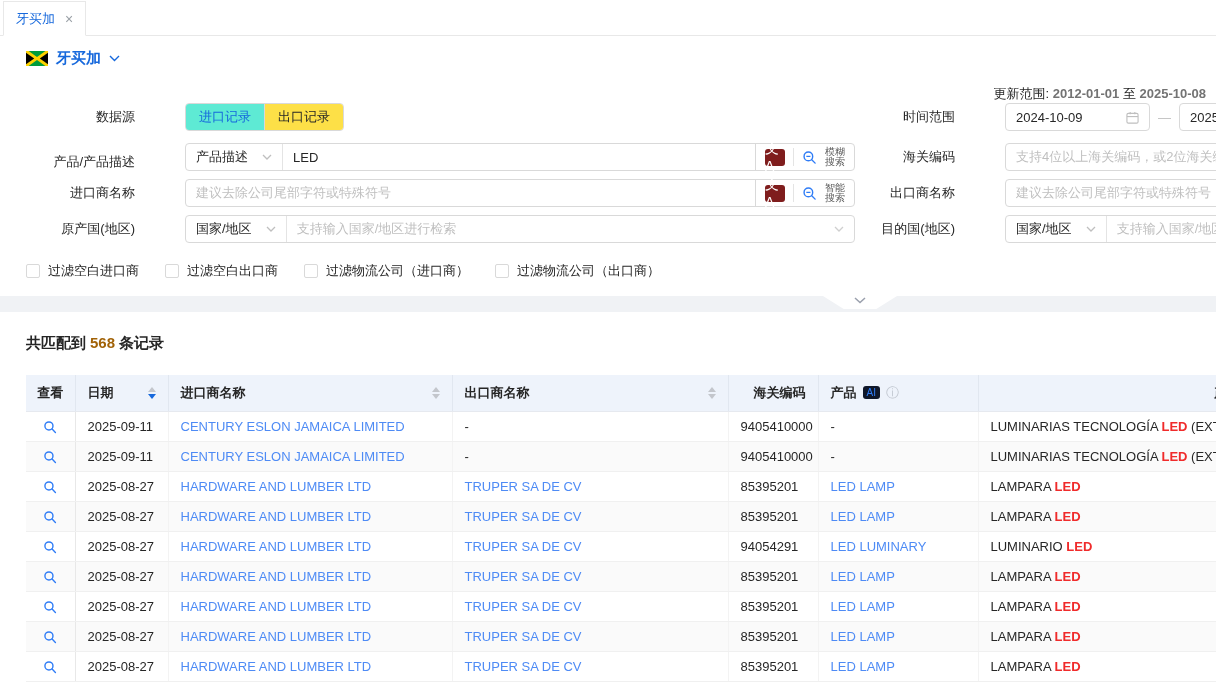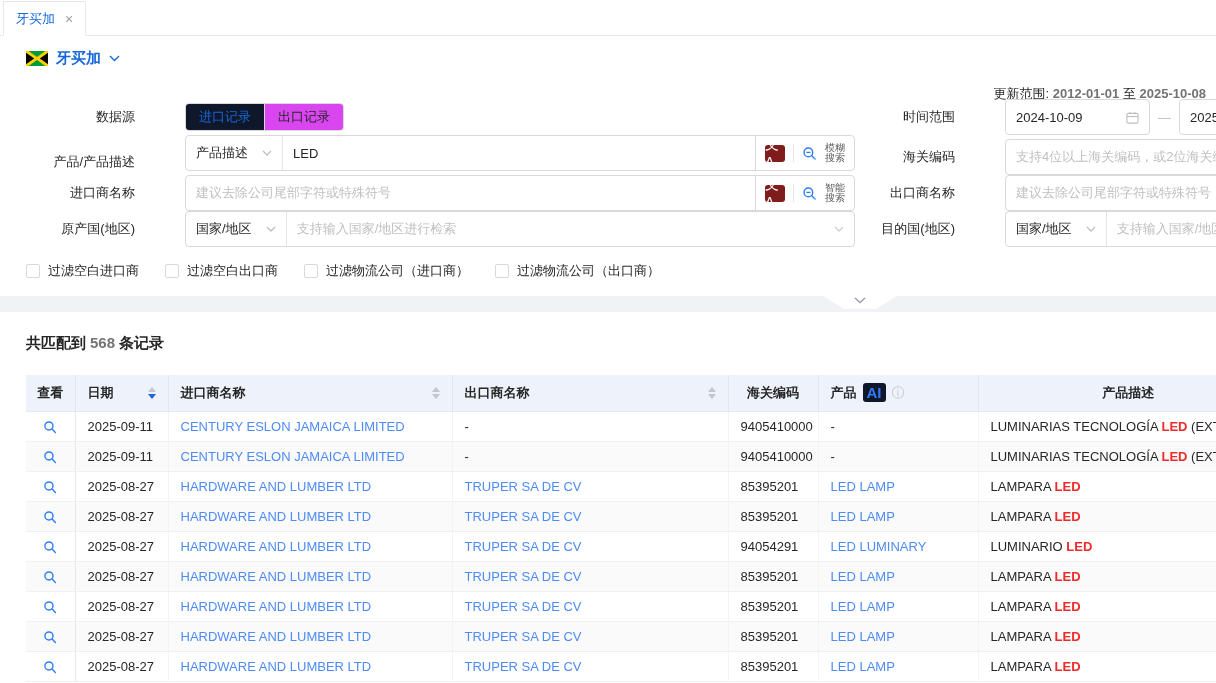--- a/index.html
+++ b/index.html
@@ -22,25 +22,25 @@
   .country-name { color:#1668dc; font-weight:bold; font-size:15px; }
   .update-range { position:absolute; right:10px; top:49px; white-space:nowrap; color:#262626; }
   .update-range b { color:#737373; }
 
   .f-row { position:absolute; height:28px; display:flex; align-items:center;gap:40px; }
   .f-label { width:135px; text-align:right; color:#262626; flex:none; }
   .f-label-r { width:95px; text-align:right; color:#262626; flex:none; }
   .f-field { margin-left:10px; display:flex; align-items:center; }
 
   .seg { display:flex; height:28px; border:1px solid #d9d9d9; border-radius:4px; overflow:hidden; background:#fff; }
-  .seg-opt { padding:0 13px; display:flex; align-items:center; background:#d946ef; cursor:pointer; }
-  .seg-opt.active { background:#0f172a; color:#1668dc; }
+  .seg-opt { padding:0 13px; display:flex; align-items:center; background:#fde047; cursor:pointer; }
+  .seg-opt.active { background:#5eead4; color:#1668dc; }
   .seg-opt + .seg-opt { border-left:1px solid #d9d9d9; }
 
-  .ipt, .group { height:36px; border:1px solid #d9d9d9; border-radius:4px; background:#fff; display:flex; align-items:center; }
+  .ipt, .group { height:28px; border:1px solid #d9d9d9; border-radius:4px; background:#fff; display:flex; align-items:center; }
   .ipt { padding:0 10px; }
   .ph { color:#bfbfbf; white-space:nowrap; overflow:hidden; }
   .val { color:#262626; }
   .sel { padding:0 10px; display:flex; align-items:center; gap:14px; height:100%; cursor:pointer; white-space:nowrap; }
   .vdiv { width:1px; align-self:stretch; background:#e4e4e4; flex:none; }
   .grow { flex:1; padding:0 10px; white-space:nowrap; overflow:hidden; }
   .search-seg { display:flex; align-items:center; height:100%; border-left:1px solid #d9d9d9; padding:0 9px; gap:8px; flex:none; cursor:pointer; }
   .mini-div { width:1px; height:18px; background:#e4e4e4; }
   .trans-ico { width:20px; height:17px; background:#7f1d1d; border-radius:3px; color:#fff; font-size:14px;
                display:flex; align-items:center; justify-content:center; letter-spacing:0; }
@@ -53,36 +53,36 @@
   .cb-box { width:14px; height:14px; border:1px solid #d9d9d9; border-radius:2px; background:#fff; flex:none; }
 
   
   .gap { height:16px; background:#f0f2f5; position:relative; }
   .notch { position:absolute; left:823px; top:0; width:74px; height:13px; background:#fff;
            clip-path:polygon(0 0,100% 0,72% 100%,28% 100%); display:flex; justify-content:center; align-items:flex-start; cursor:pointer; }
 
   
   .results { background:#fff; height:371px; position:relative; }
   .res-title { position:absolute; left:26px; top:22px; font-weight:bold; font-size:15px; }
-  .res-count { color:#737373; padding:0 4px; }
+  .res-count { color:#a16207; padding:0 4px; }
 
   .tbl-wrap { position:absolute; left:26px; top:63px; width:1190px; overflow:hidden; }
   table { border-collapse:collapse; table-layout:fixed; width:1252px; font-size:13px; }
-  thead th { height:36px; background:#eef3fb; font-weight:bold; color:#262626; text-align:center; padding:0 12px;
+  thead th { height:36px; background:#eef3fb; font-weight:bold; color:#262626; text-align:right; padding:0 12px;
              border-right:1px solid #e1e7f0; border-bottom:1px solid #e6e9ef; }
   thead th:last-child { border-right:none; }
   th.c-view { text-align:center; padding:0; }
   .th-flex { display:flex; align-items:center; justify-content:space-between; }
   .th-left { display:flex; align-items:center; }
   .sorter { display:inline-flex; flex-direction:column; margin-left:8px; cursor:pointer; }
   .caret { width:0; height:0; border-left:4px solid transparent; border-right:4px solid transparent; display:block; }
   .caret.up { border-bottom:5px solid #c3c6cc; margin-bottom:2px; }
   .caret.down { border-top:5px solid #c3c6cc; }
   .caret.down.active { border-top-color:#1668dc; }
-  .ai-badge { background:#0f172a; color:#2f7cf6; font-size:15px; font-weight:bold; padding:1px 4px; border-radius:3px; margin-left:6px; }
+  .ai-badge { background:#0f172a; color:#2f7cf6; font-size:10px; font-weight:normal; padding:1px 4px; border-radius:3px; margin-left:6px; }
   .info-ico { color:#c0c6cf; margin-left:6px; font-weight:normal; font-size:13px; }
 
   tbody td { height:30px; padding:0 12px; border-bottom:1px solid #f0f0f0; border-right:1px solid #f3f3f3;
              white-space:nowrap; overflow:hidden; background:#fff; }
   tbody td:last-child { border-right:none; }
   tbody tr.even td { background:#fafafa; }
   td.c-view { text-align:center; padding:0; border-right:1px solid #e8e8e8; }
   .cell-link { color:#4e8bf5; text-decoration:none; cursor:pointer; }
   .led { color:#f02b2b; font-weight:bold; }
   .mag-btn { display:inline-flex; cursor:pointer; vertical-align:middle; }

